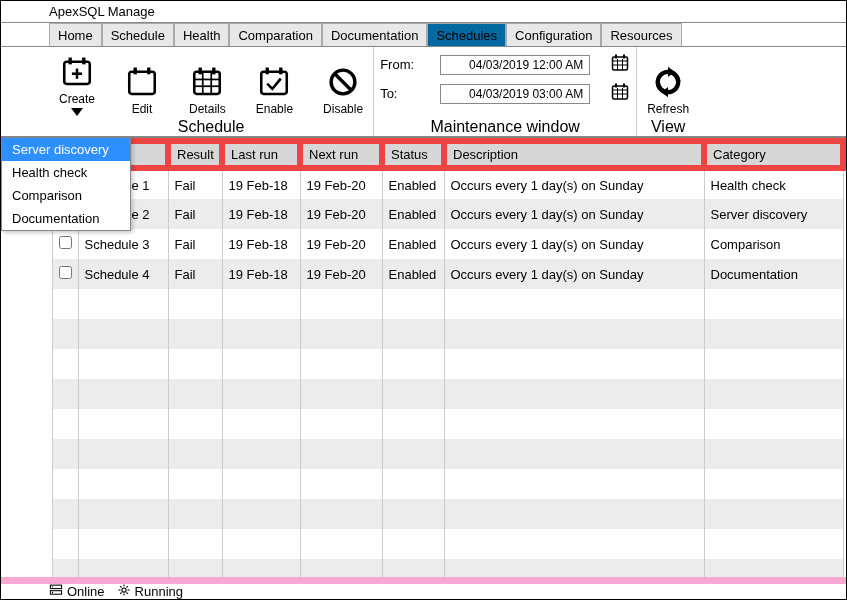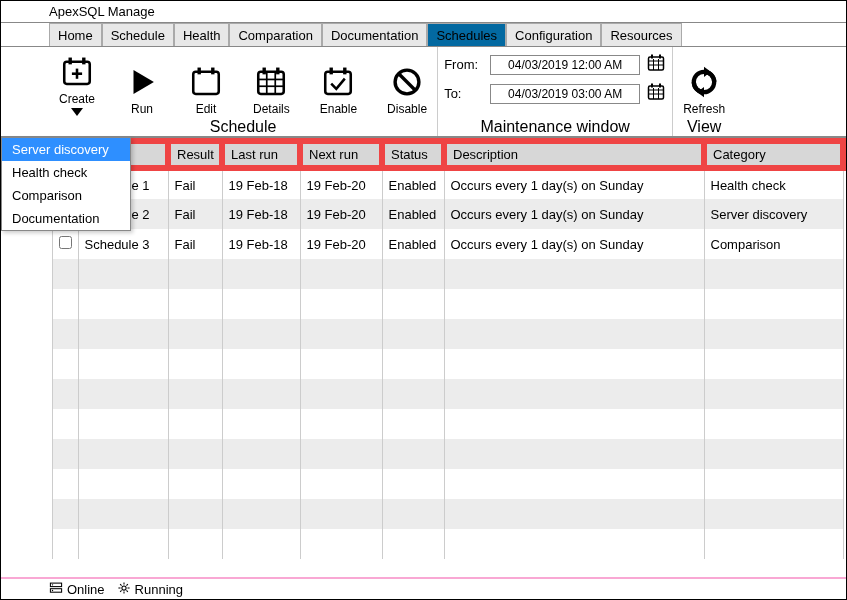--- a/index.html
+++ b/index.html
@@ -10,31 +10,31 @@
   .menubar { height: 24px; border-bottom: 1px solid #888; display: flex; align-items: stretch; padding-left: 48px; text-align: center; }
   .menubar .tab { padding: 3px 8px; border: 1px solid #aaa; border-bottom: none; background: #e8e8e8; margin-right: 0px; cursor: pointer; display: flex; align-items: center; }
   .menubar .tab.active { background: #0369a1; }
   .ribbon { height: 90px; border-bottom: 1px solid #888; display: flex; align-items: stretch; padding-left: 48px; }
   .ribbon-group { display: flex; flex-direction: column; align-items: center; border-right: 1px solid #ccc; padding: 2px 6px 0 6px; }
   .ribbon-group-inner { display: flex; flex: 1; align-items: flex-end; gap: 22px; }
   .ribbon-group-label { font-size: 16px; text-align: center; }
   .ribbon-btn { display: flex; flex-direction: column; align-items: center; cursor: pointer; padding: 2px 4px; }
   .ribbon-btn svg { width: 34px; height: 34px; }
   .ribbon-btn-label { font-size: 12px; }
-  .maint-row { display: flex; align-items: center; gap: 6px; }
+  .maint-row { display: flex; align-items: center; gap: 20px; }
   .maint-row label { width: 40px; }
-  .maint-row input { width: 150px; border: 1px solid #888; padding: 2px 6px; font-size: 12px; text-align: center; }
+  .maint-row input { width: 150px; border: 1px solid #888; padding: 2px 6px; font-size: 12px; text-align: right; }
   .cal-icon svg { width: 20px; height: 20px; }
   .table-wrap { flex: 1; overflow: hidden; position: relative; margin-left: 48px; border-top: 1px solid #888; }
   table { width: 100%; border-collapse: collapse; table-layout: fixed; }
   th { background: #d7d7d7; border: 6px solid #ef4444; text-align: left; padding: 3px 6px; font-weight: normal; font-size: 13px; }
   td { border-left: 1px solid #ccc; border-right: 1px solid #ccc; padding: 6px 6px; font-size: 13px; height: 30px; }
   tbody tr:nth-child(even) td { background: #ececec; }
   tbody tr:nth-child(odd) td { background: #fff; }
-  .statusbar { height: 22px; border-top: 2px solid #f9a8d4; display: flex; align-items: center; padding-left: 48px; gap: 12px; }
+  .statusbar { height: 22px; border-top: 7px solid #f9a8d4; display: flex; align-items: center; padding-left: 48px; gap: 12px; }
   .statusbar .sitem { display: flex; align-items: center; gap: 4px; font-size: 12px; }
   .dropdown { position: absolute; left: 0; top: 136px; width: 130px; background: #fff; border: 1px solid #888; z-index: 10; box-shadow: 2px 2px 4px rgba(0,0,0,0.2); }
   .dropdown-item { padding: 4px 10px; cursor: pointer; font-size: 13px; }
   .dropdown-item.selected { background: #2e8fff; color: #fff; }
   .caret-down { display:inline-block; width:0; height:0; border-left:6px solid transparent; border-right:6px solid transparent; border-top:8px solid #000; margin-top:2px;}
   col.c-check { width: 26px; }
   col.c-name  { width: 90px; }
   col.c-res   { width: 54px; }
   col.c-last  { width: 78px; }
   col.c-next  { width: 82px; }
@@ -70,28 +70,20 @@
             <svg viewBox="0 0 40 40">
                 <rect x="5" y="8" width="30" height="26" rx="3" fill="none" stroke="#000" stroke-width="3"></rect>
                 <rect x="10" y="3" width="4" height="8" fill="#000"></rect>
                 <rect x="26" y="3" width="4" height="8" fill="#000"></rect>
                 <line x1="14" y1="22" x2="26" y2="22" stroke="#000" stroke-width="3"></line>
                 <line x1="20" y1="16" x2="20" y2="28" stroke="#000" stroke-width="3"></line>
               </svg>
           </span>
           <span class="ribbon-btn-label">Create</span>
           <span class="caret-down"></span>
-        </div>
-        <div class="ribbon-btn">
-          <span>
-            <svg viewBox="0 0 40 40">
-                <polygon points="10,6 34,20 10,34" fill="#000"></polygon>
-              </svg>
-          </span>
-          <span class="ribbon-btn-label">Run</span>
         </div>
         <div class="ribbon-btn">
           <span>
             <svg viewBox="0 0 40 40">
                 <rect x="5" y="8" width="30" height="26" rx="3" fill="none" stroke="#000" stroke-width="3"></rect>
                 <rect x="10" y="3" width="4" height="8" fill="#000"></rect>
                 <rect x="26" y="3" width="4" height="8" fill="#000"></rect>
               </svg>
           </span>
           <span class="ribbon-btn-label">Edit</span>
@@ -237,20 +229,30 @@
             <td><input type="checkbox" style=""></td>
             <td>Schedule 3</td>
             <td>Fail</td>
             <td>19 Feb-18</td>
             <td>19 Feb-20</td>
             <td>Enabled</td>
             <td>Occurs every 1 day(s) on Sunday</td>
             <td>Comparison</td>
           </tr>
           <tr>
+            <td><input type="checkbox" style=""></td>
+            <td>Schedule 4</td>
+            <td>Fail</td>
+            <td>19 Feb-18</td>
+            <td>19 Feb-20</td>
+            <td>Enabled</td>
+            <td>Occurs every 1 day(s) on Sunday</td>
+            <td>Documentation</td>
+          </tr>
+          <tr>
             <td></td>
             <td></td>
             <td></td>
             <td></td>
             <td></td>
             <td></td>
             <td></td>
             <td></td>
           </tr>
           <tr>

